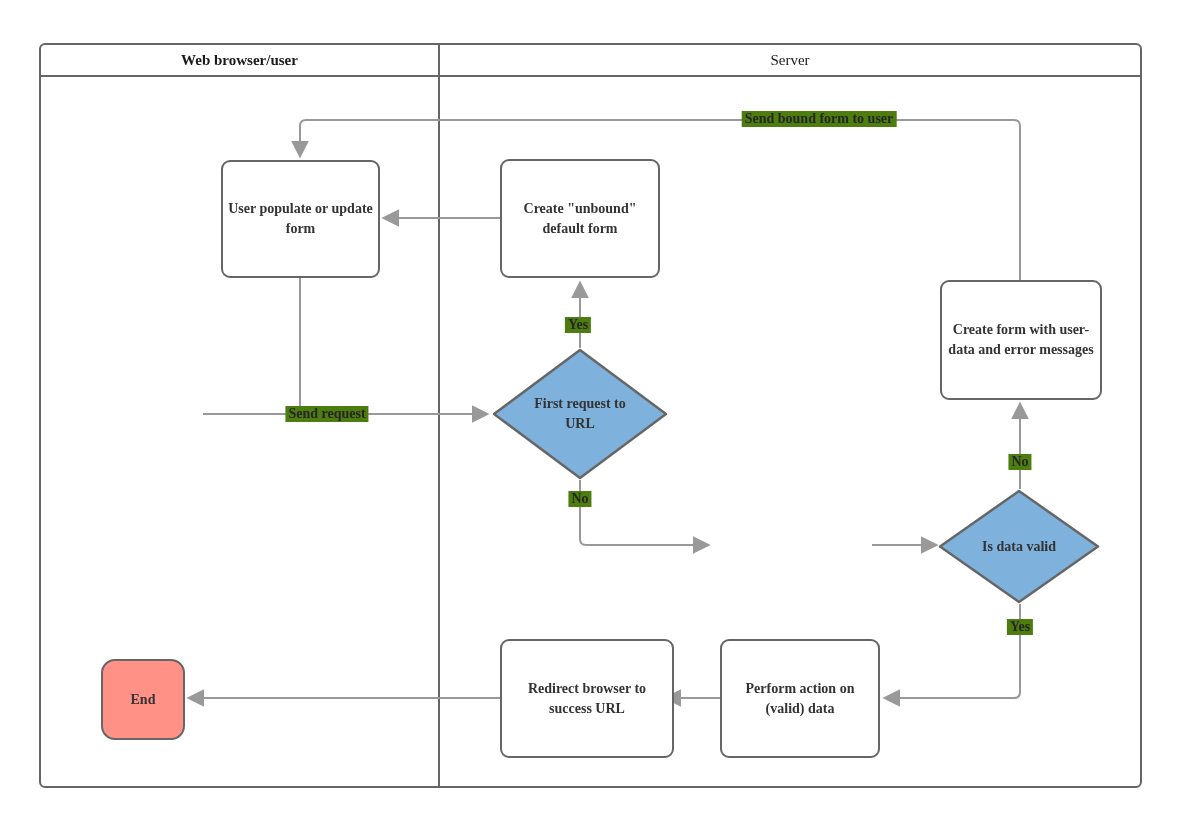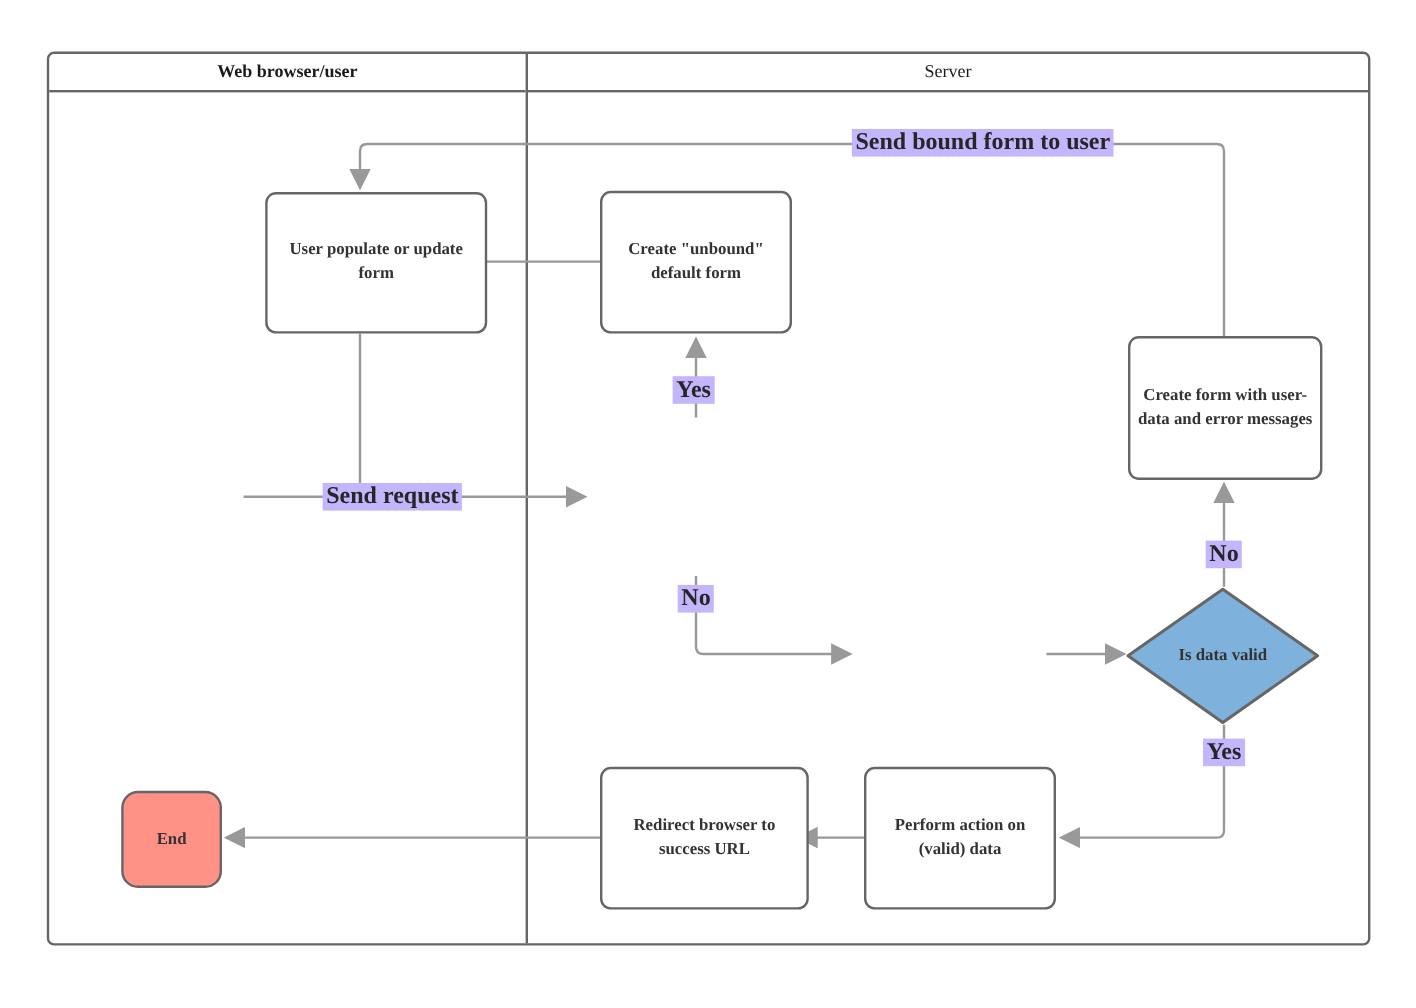--- a/index.html
+++ b/index.html
@@ -43,22 +43,22 @@
   .terminator.end{background:var(--end-fill,#FF9187);border-radius:14px;}
   .decision{padding:0;}
   .decision svg{position:absolute;inset:0;width:100%;height:100%;}
   .decision .dshape{fill:var(--decision-fill,#7EB2DD);stroke:var(--shape-border,#666);stroke-width:2.5;stroke-linejoin:round;}
   .decision .label{position:relative;max-width:110px;}
   .decision.wide .label{max-width:150px;}
 
   
   .edge-label{
     position:absolute;transform:translate(-50%,-50%);
-    background:#c4b5fd;padding:0 3px;white-space:nowrap;
-    font-weight:bold;font-size:20px;color:#262626;
+    background:#4d7c0f;padding:0 3px;white-space:nowrap;
+    font-weight:bold;font-size:14px;color:#262626;
   }
 </style>
 </head>
 <body>
 
 <div class="canvas">
 
   <div class="frame">
     <div class="lane lane-left">
       <div class="lane-header">Web browser/user</div>
@@ -81,28 +81,34 @@
     <path class="edge" d="M1020,280 V126 Q1020,120 1014,120 H306 Q300,120 300,126 V155" marker-end="url(#arrow)"></path>
     <path class="edge" d="M580,480 V539 Q580,545 586,545 H707" marker-end="url(#arrow)"></path>
     <path class="edge" d="M872,545 H935" marker-end="url(#arrow)"></path>
     <path class="edge" d="M1020,489 V405" marker-end="url(#arrow)"></path>
     <path class="edge" d="M1020,604 V692 Q1020,698 1014,698 H886" marker-end="url(#arrow)"></path>
     <path class="edge" d="M720,698 H667" marker-end="url(#arrow)"></path>
     <path class="edge" d="M500,698 H190" marker-end="url(#arrow)"></path>
   </svg>
 
 
-  <div class="node process" style="left:221px;top:160px;width:185px;height:118px;">
+  <div class="node process" style="left:221px;top:160px;width:159px;height:118px;">
     <span>User populate or update form</span>
   </div>
 
   <div class="node process" style="left:500px;top:159px;width:160px;height:119px;">
     <span>Create "unbound" default form</span>
   </div>
 
+  <div class="node decision" style="left:492px;top:348px;width:176px;height:132px;">
+    <svg viewBox="0 0 176 132" preserveAspectRatio="none">
+      <polygon class="dshape" points="2,66 88,2 174,66 88,130"></polygon>
+    </svg>
+    <span class="label">First request to URL</span>
+  </div>
 
 
   <div class="node decision wide" style="left:938px;top:489px;width:162px;height:115px;">
     <svg viewBox="0 0 162 115" preserveAspectRatio="none">
       <polygon class="dshape" points="2,57.5 81,2 160,57.5 81,113"></polygon>
     </svg>
     <span class="label">Is data valid</span>
   </div>
 
   <div class="node process" style="left:720px;top:639px;width:160px;height:119px;">

